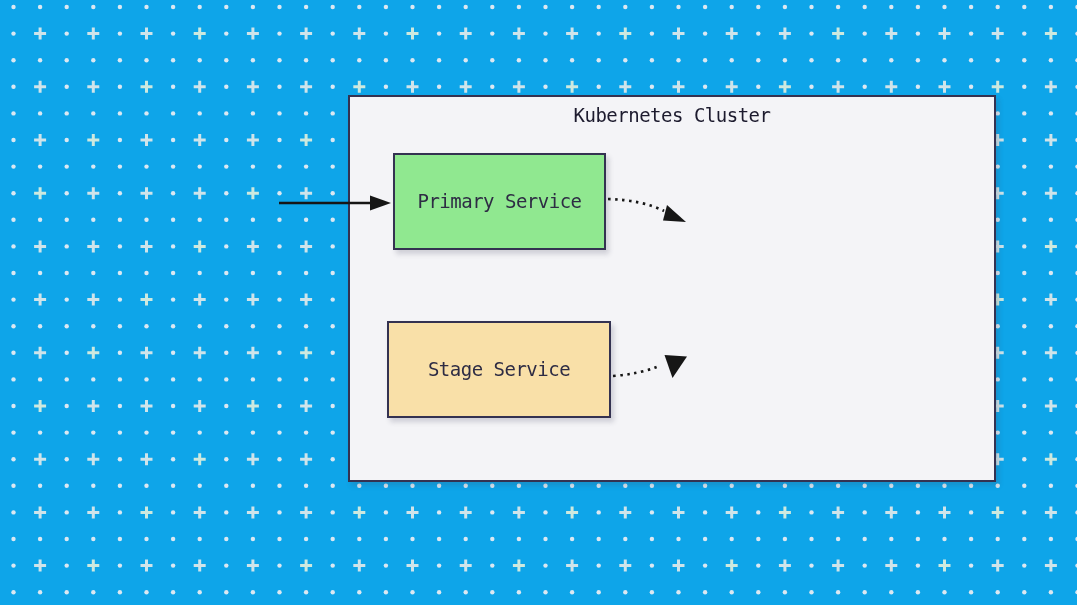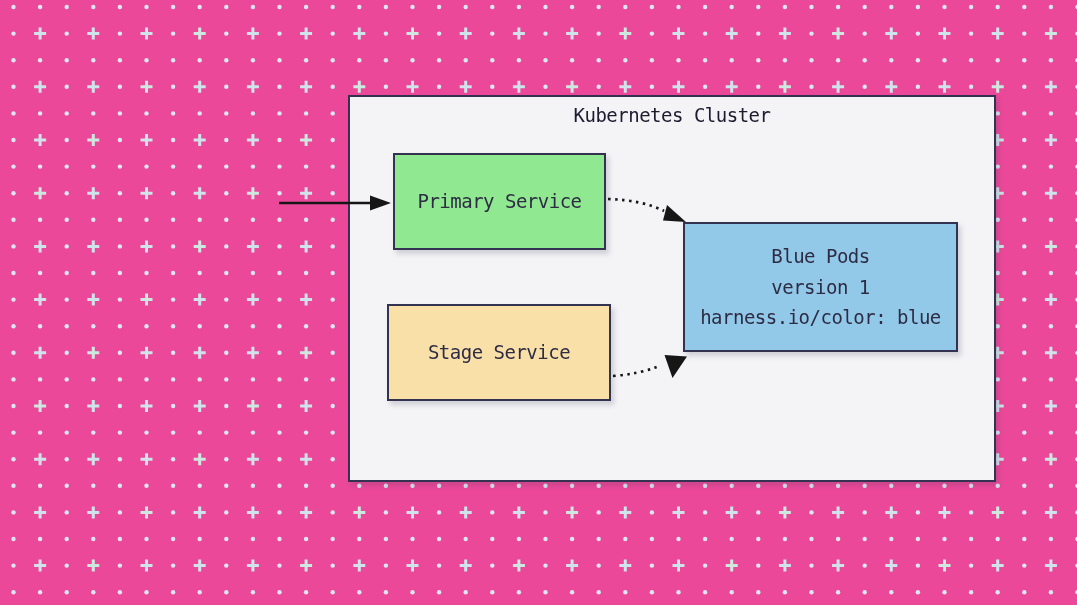--- a/index.html
+++ b/index.html
@@ -1,21 +1,21 @@
 <!DOCTYPE html>
 <html><head>
 <meta charset="utf-8">
 <style>
   html,body{margin:0;padding:0;background:#ffffff;}
   .canvas{
     position:relative;
     width:1077px;height:605px;
     overflow:hidden;
     font-family:"DejaVu Sans Mono","Liberation Mono",monospace;
-    background:#ec4899;
+    background:#0ea5e9;
   }
   #bg{position:absolute;left:0;top:0;width:1077px;height:605px;z-index:0;}
   .cluster{
     position:absolute;left:348px;top:95px;width:648px;height:387px;
     background:#f4f4f7;
     border:2.5px solid #343251;
     box-shadow:3px 4px 5px rgba(60,60,85,0.18);
     z-index:1;box-sizing:border-box;
   }
   .cluster-title{
@@ -28,21 +28,21 @@
     box-shadow:3px 4px 5px rgba(60,60,85,0.2);
     display:flex;flex-direction:column;justify-content:center;align-items:center;
     color:#2e2c44;font-size:19px;letter-spacing:-0.5px;line-height:30.5px;
     white-space:nowrap;text-align:center;
   }
   .circle-node{
     left:58px;top:95px;width:217px;height:215px;border-radius:50%;
     background:#ffffff;
   }
   .primary-node{left:393px;top:153px;width:213px;height:97px;}
-  .stage-node{left:387px;top:304px;width:224px;height:97px;}
+  .stage-node{left:387px;top:321px;width:224px;height:97px;}
   .blue-node{left:683px;top:222px;width:275px;height:130px;}
   .arrows{position:absolute;left:0;top:0;width:1077px;height:605px;z-index:3;pointer-events:none;}
 </style>
 </head>
 <body>
 
 <div class="canvas">
 
   <svg id="bg">
       <circle cx="13.5" cy="7" r="2.2" fill="#dbe8f2"></circle>
@@ -1037,25 +1037,20 @@
 
 
   <div class="node primary-node" style="background: rgb(144, 232, 144); gap: 32px;">
     <div>Primary Service</div>
   </div>
 
   <div class="node stage-node" style="background: rgb(249, 224, 168);">
     <div>Stage Service</div>
   </div>
 
-  <div class="node blue-node" style="background: rgb(146, 201, 232);">
-    <div>Blue Pods</div>
-    <div>version 1</div>
-    <div>harness.io/color: blue</div>
-  </div>
 
   <svg class="arrows" viewBox="0 0 1077 605">
 
     <line x1="279" y1="203" x2="374" y2="203" stroke="#161616" stroke-width="2.6"></line>
     <polygon points="391,203 370,195.5 370,210.5" fill="#161616"></polygon>
 
     <path d="M608 199 Q642 200 664 211" fill="none" stroke="#161616" stroke-width="2.6" stroke-dasharray="2.5 4.5"></path>
     <polygon points="667,205 663,220.5 686,222" fill="#161616"></polygon>
 
     <path d="M613 376 Q640 374 659 366" fill="none" stroke="#161616" stroke-width="2.6" stroke-dasharray="2.5 4.5"></path>

